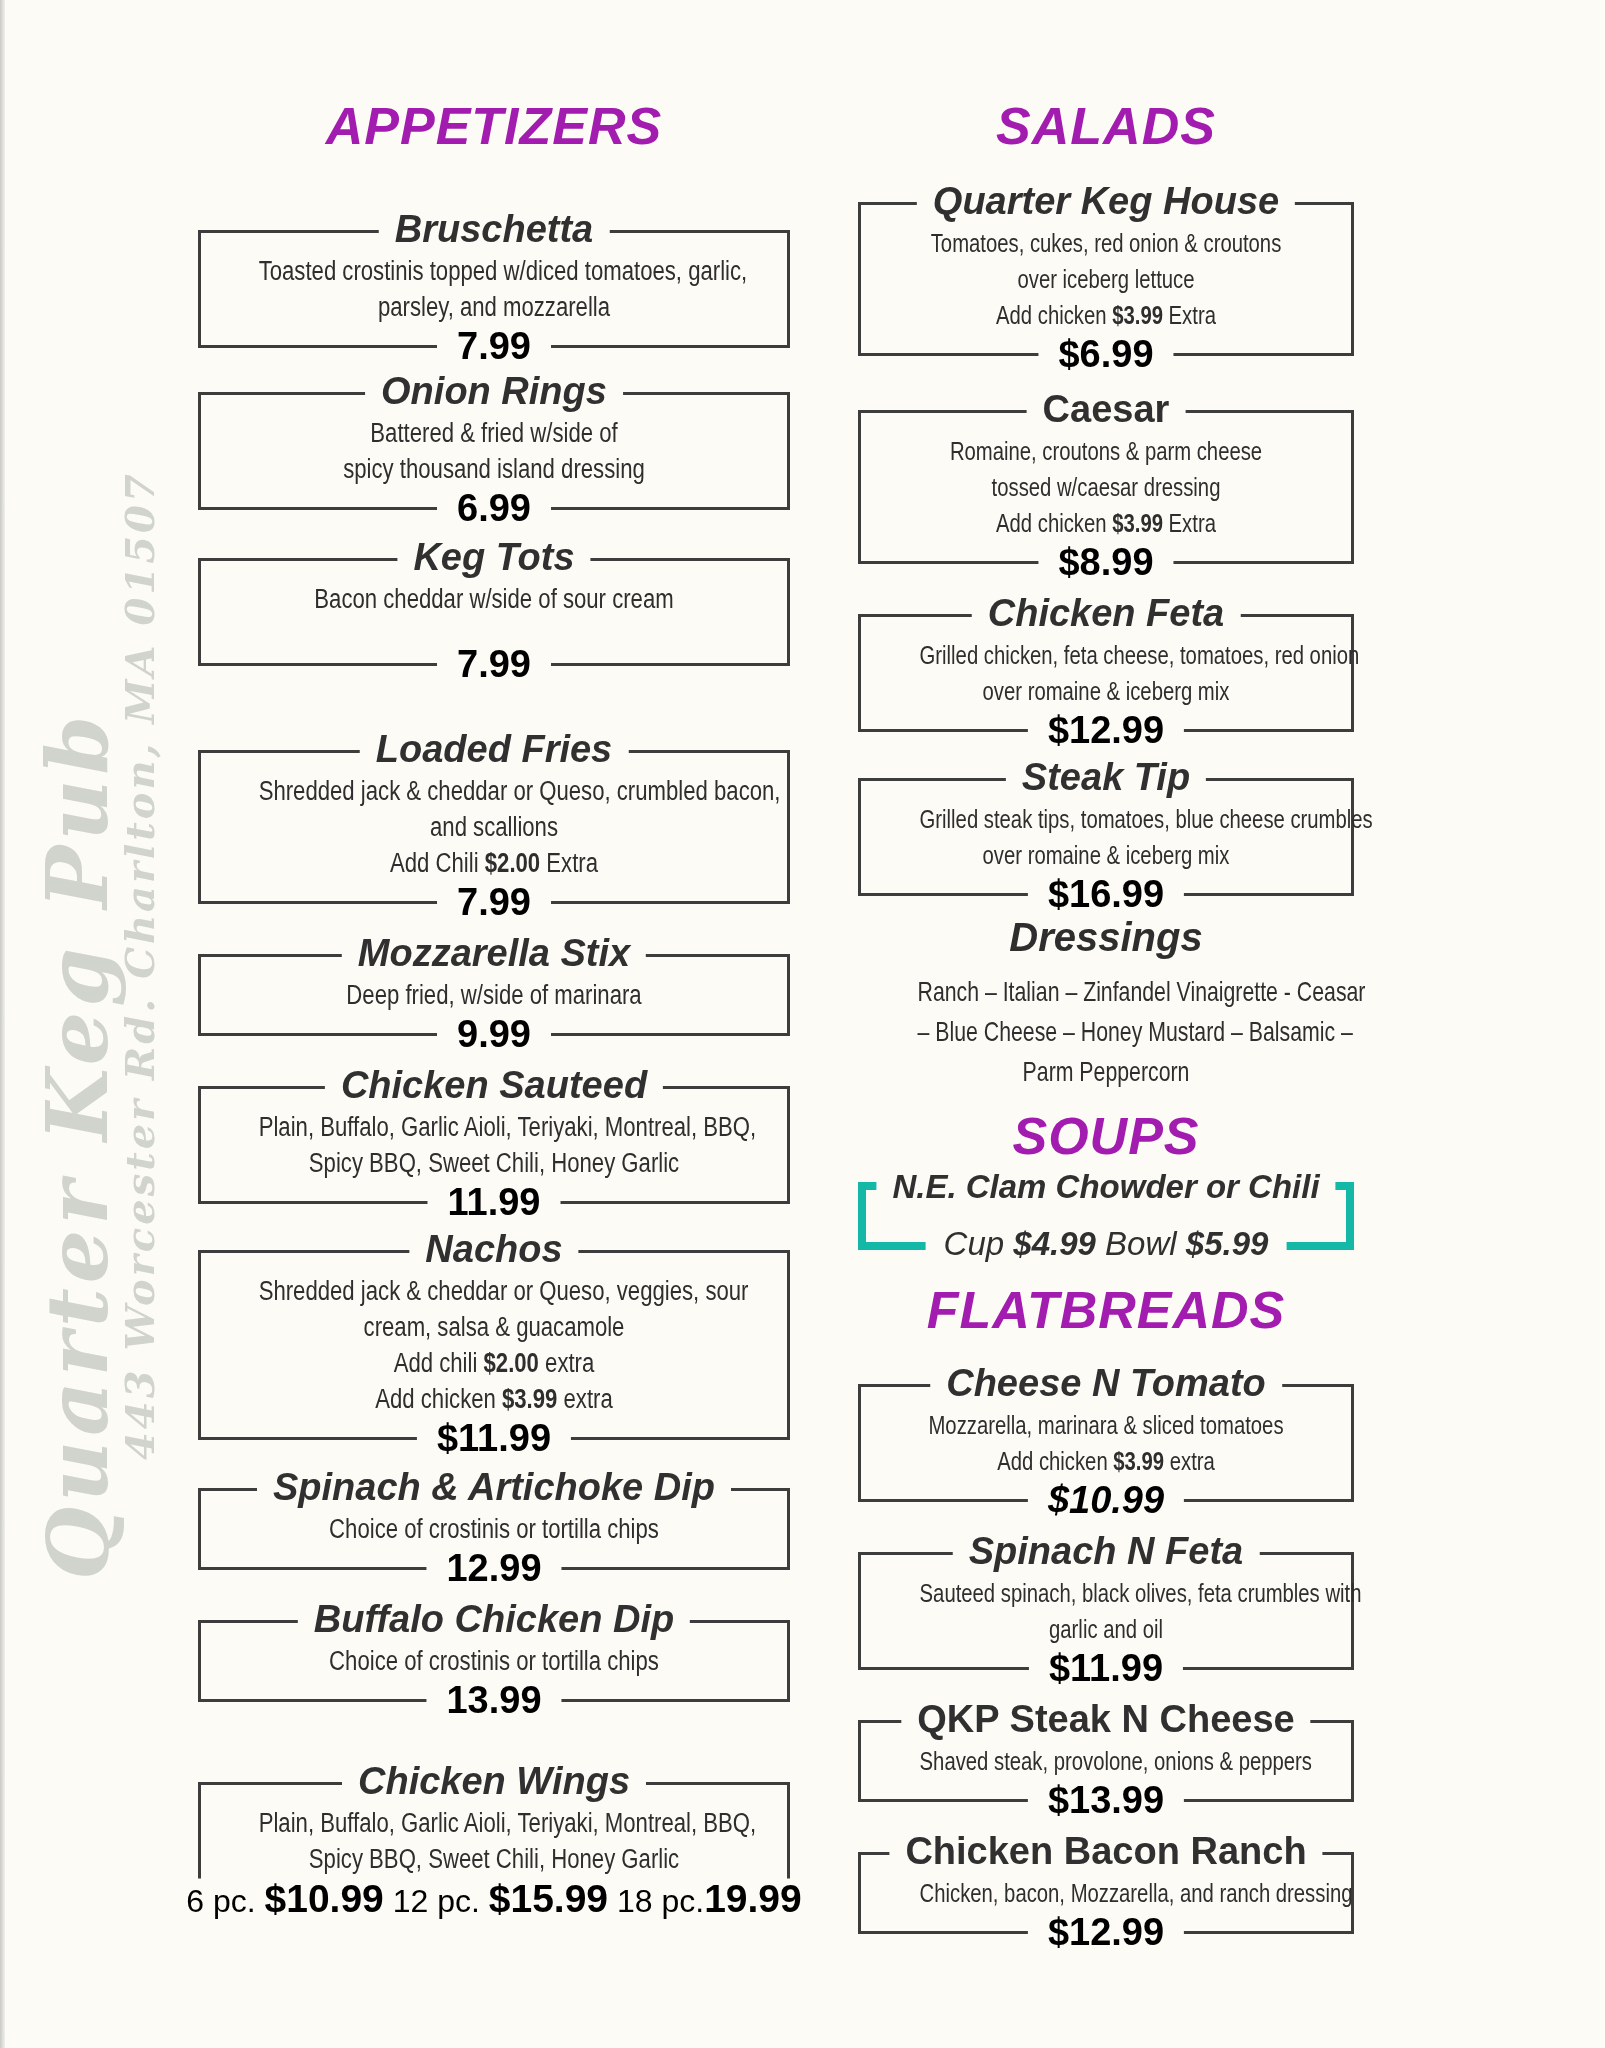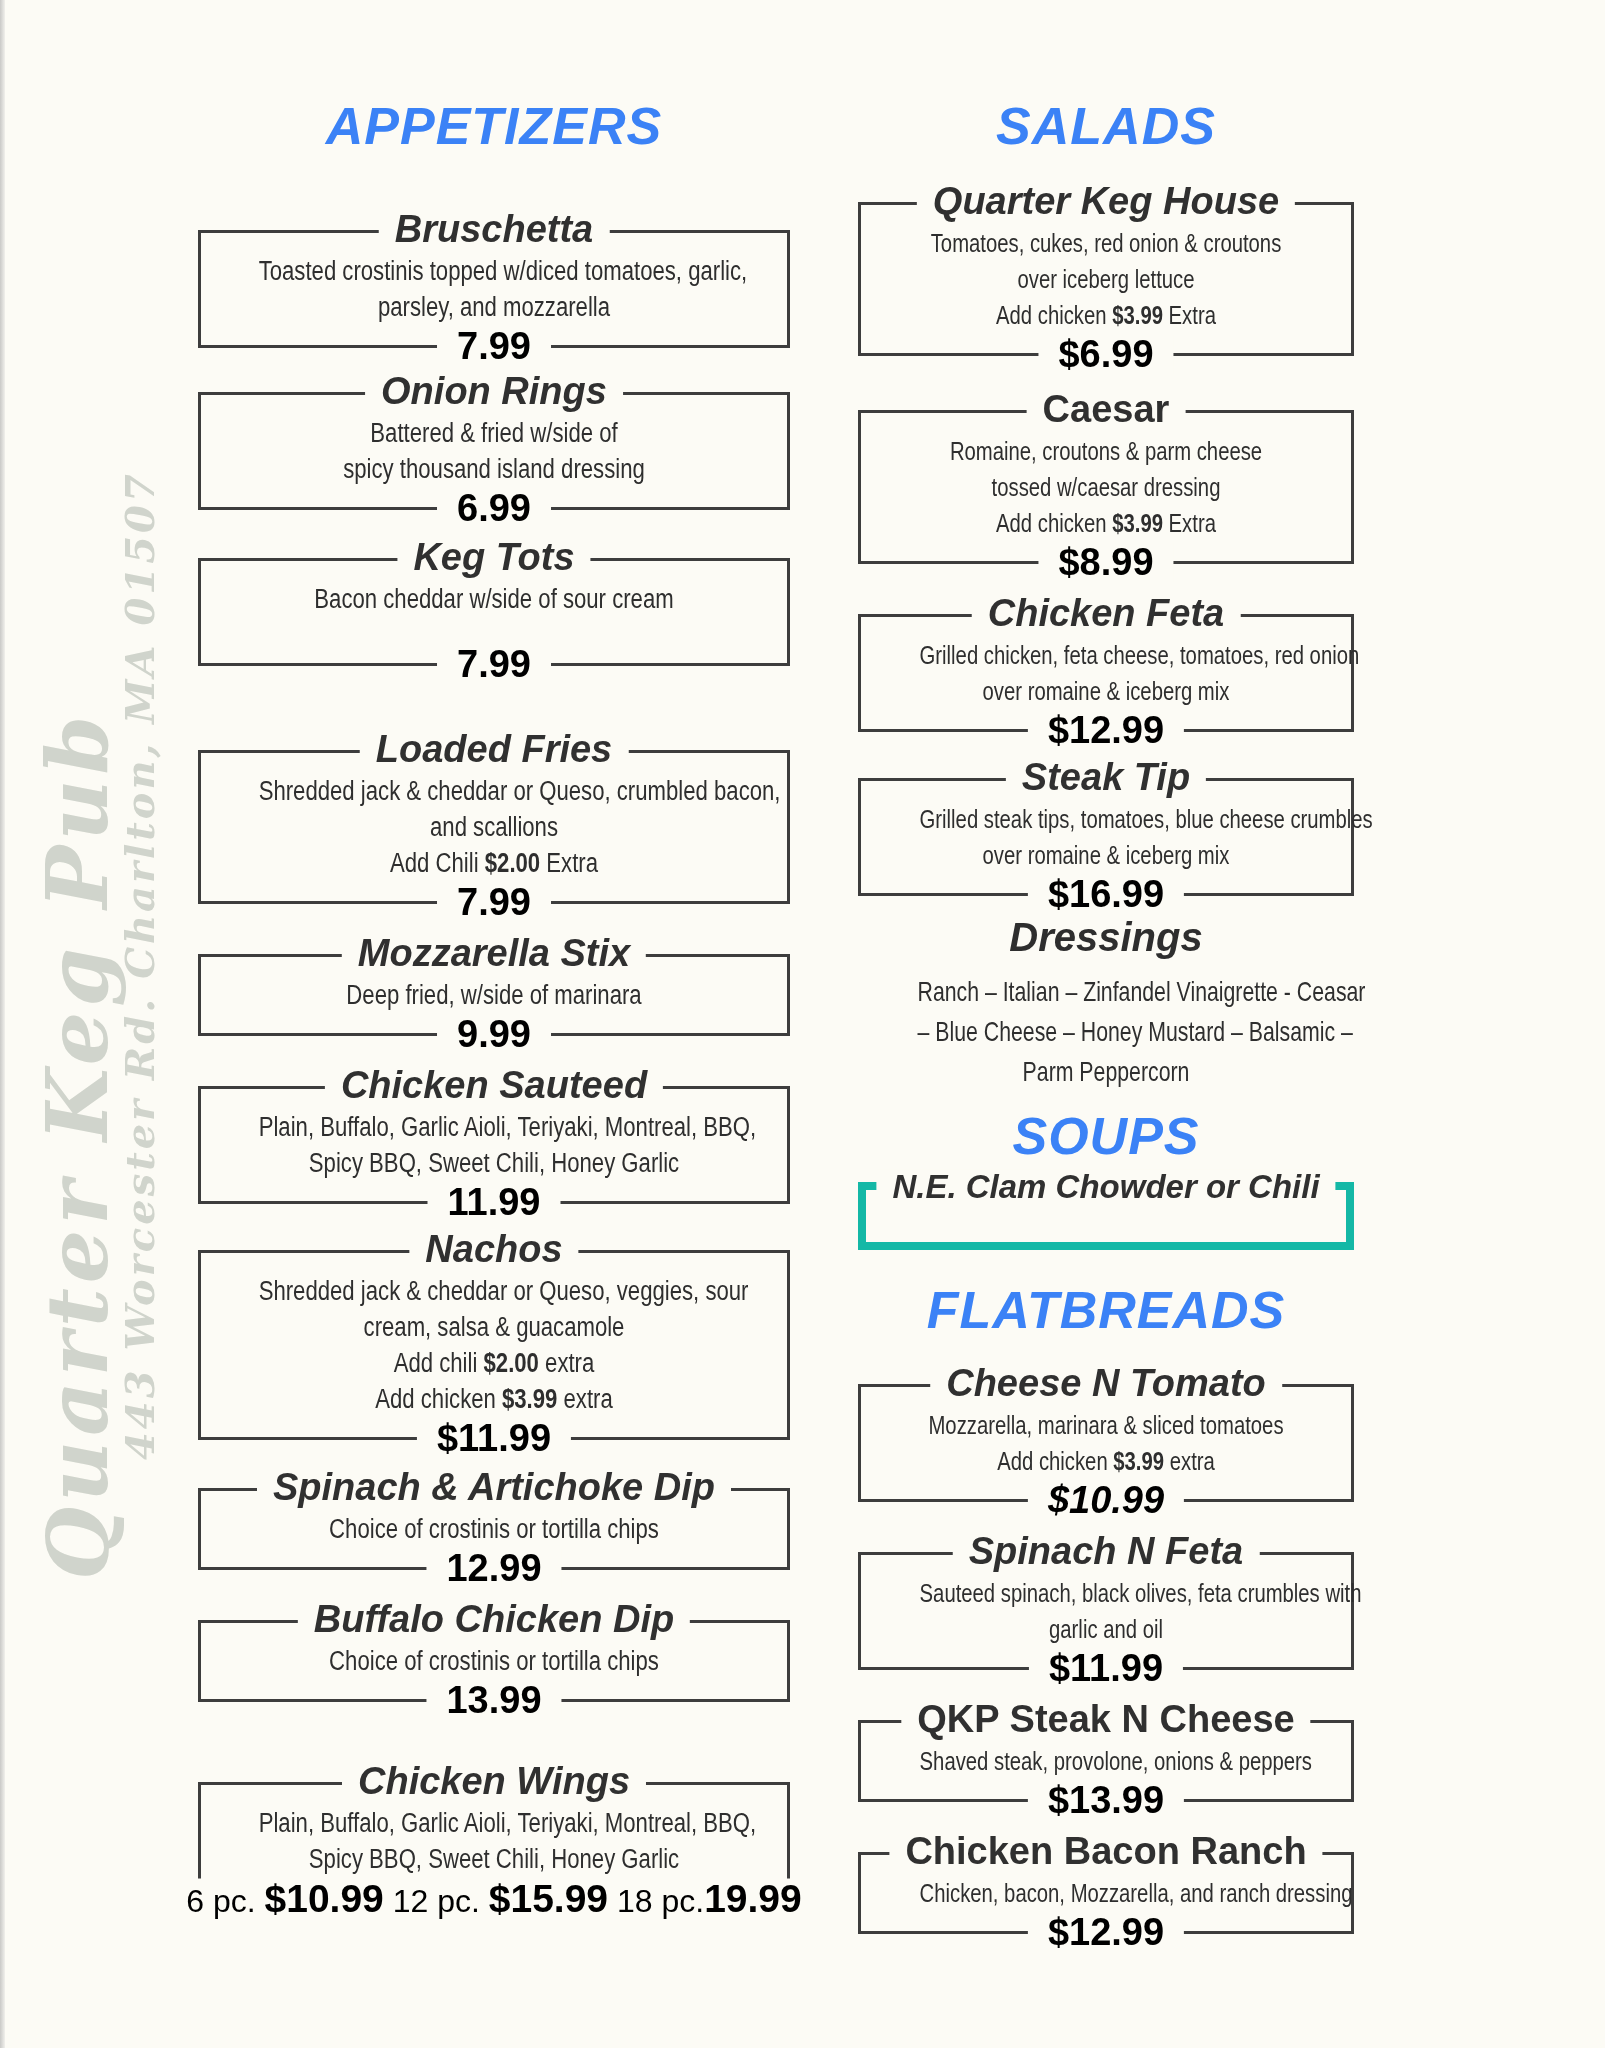--- a/index.html
+++ b/index.html
@@ -14,21 +14,21 @@
   .wm{position:absolute;transform:rotate(-90deg);transform-origin:0 0;
     white-space:nowrap;color:#c9cec5;
     font-family:"DejaVu Serif", serif;font-style:italic;font-weight:bold;}
   .wm-name{left:28px;top:1580px;font-size:84px;letter-spacing:5px;opacity:.85;}
   .wm-addr{left:116px;top:1460px;font-size:40px;letter-spacing:3px;opacity:.85;}
   
   .col{position:absolute;top:96px;}
   .col-left{left:198px;width:592px;}
   .col-right{left:858px;width:496px;}
   .section-heading{font-size:52px;line-height:60px;font-weight:bold;font-style:italic;
-    text-align:center;letter-spacing:1px;color:#3b82f6;}
+    text-align:center;letter-spacing:1px;color:#a21caf;}
   .col-left > .section-heading{margin-bottom:74px;}
   .col-right > .section-heading{margin-bottom:46px;}
   
   .menu-box{position:relative;border:3px solid #3d3d3d;text-align:center;
     padding:20px 6px 20px;margin-bottom:52px;}
   .box-title{position:absolute;top:0;left:50%;transform:translate(-50%,-58%);
     background:#fcfbf5;padding:0 16px;font-size:38px;line-height:1.05;
     font-weight:bold;font-style:italic;white-space:nowrap;color:#303030;}
   .upright{font-style:normal;}
   .box-price{position:absolute;bottom:0;left:50%;transform:translate(-50%,55%);
@@ -181,20 +181,21 @@
     <div class="d-title">Dressings</div>
     <div class="d-line">Ranch – Italian – Zinfandel Vinaigrette - Ceasar</div>
     <div class="d-line">– Blue Cheese – Honey Mustard – Balsamic –</div>
     <div class="d-line">Parm Peppercorn</div>
   </div>
 
   <div class="section-heading soups-heading">SOUPS</div>
 
   <div class="soup-box">
     <div class="box-title">N.E. Clam Chowder or Chili</div>
+    <div class="soup-bottom"><span>Cup </span><span class="b">$4.99</span><span> Bowl </span><span class="b">$5.99</span></div>
   </div>
 
   <div class="section-heading flatbreads-heading">FLATBREADS</div>
 
   <div class="menu-box mb50">
     <div class="box-title">Cheese N Tomato</div>
     <div class="desc">Mozzarella, marinara &amp; sliced tomatoes</div>
     <div class="desc"><span>Add chicken </span><span class="b">$3.99</span><span> extra</span></div>
     <div class="box-price i">$10.99</div>
   </div>

